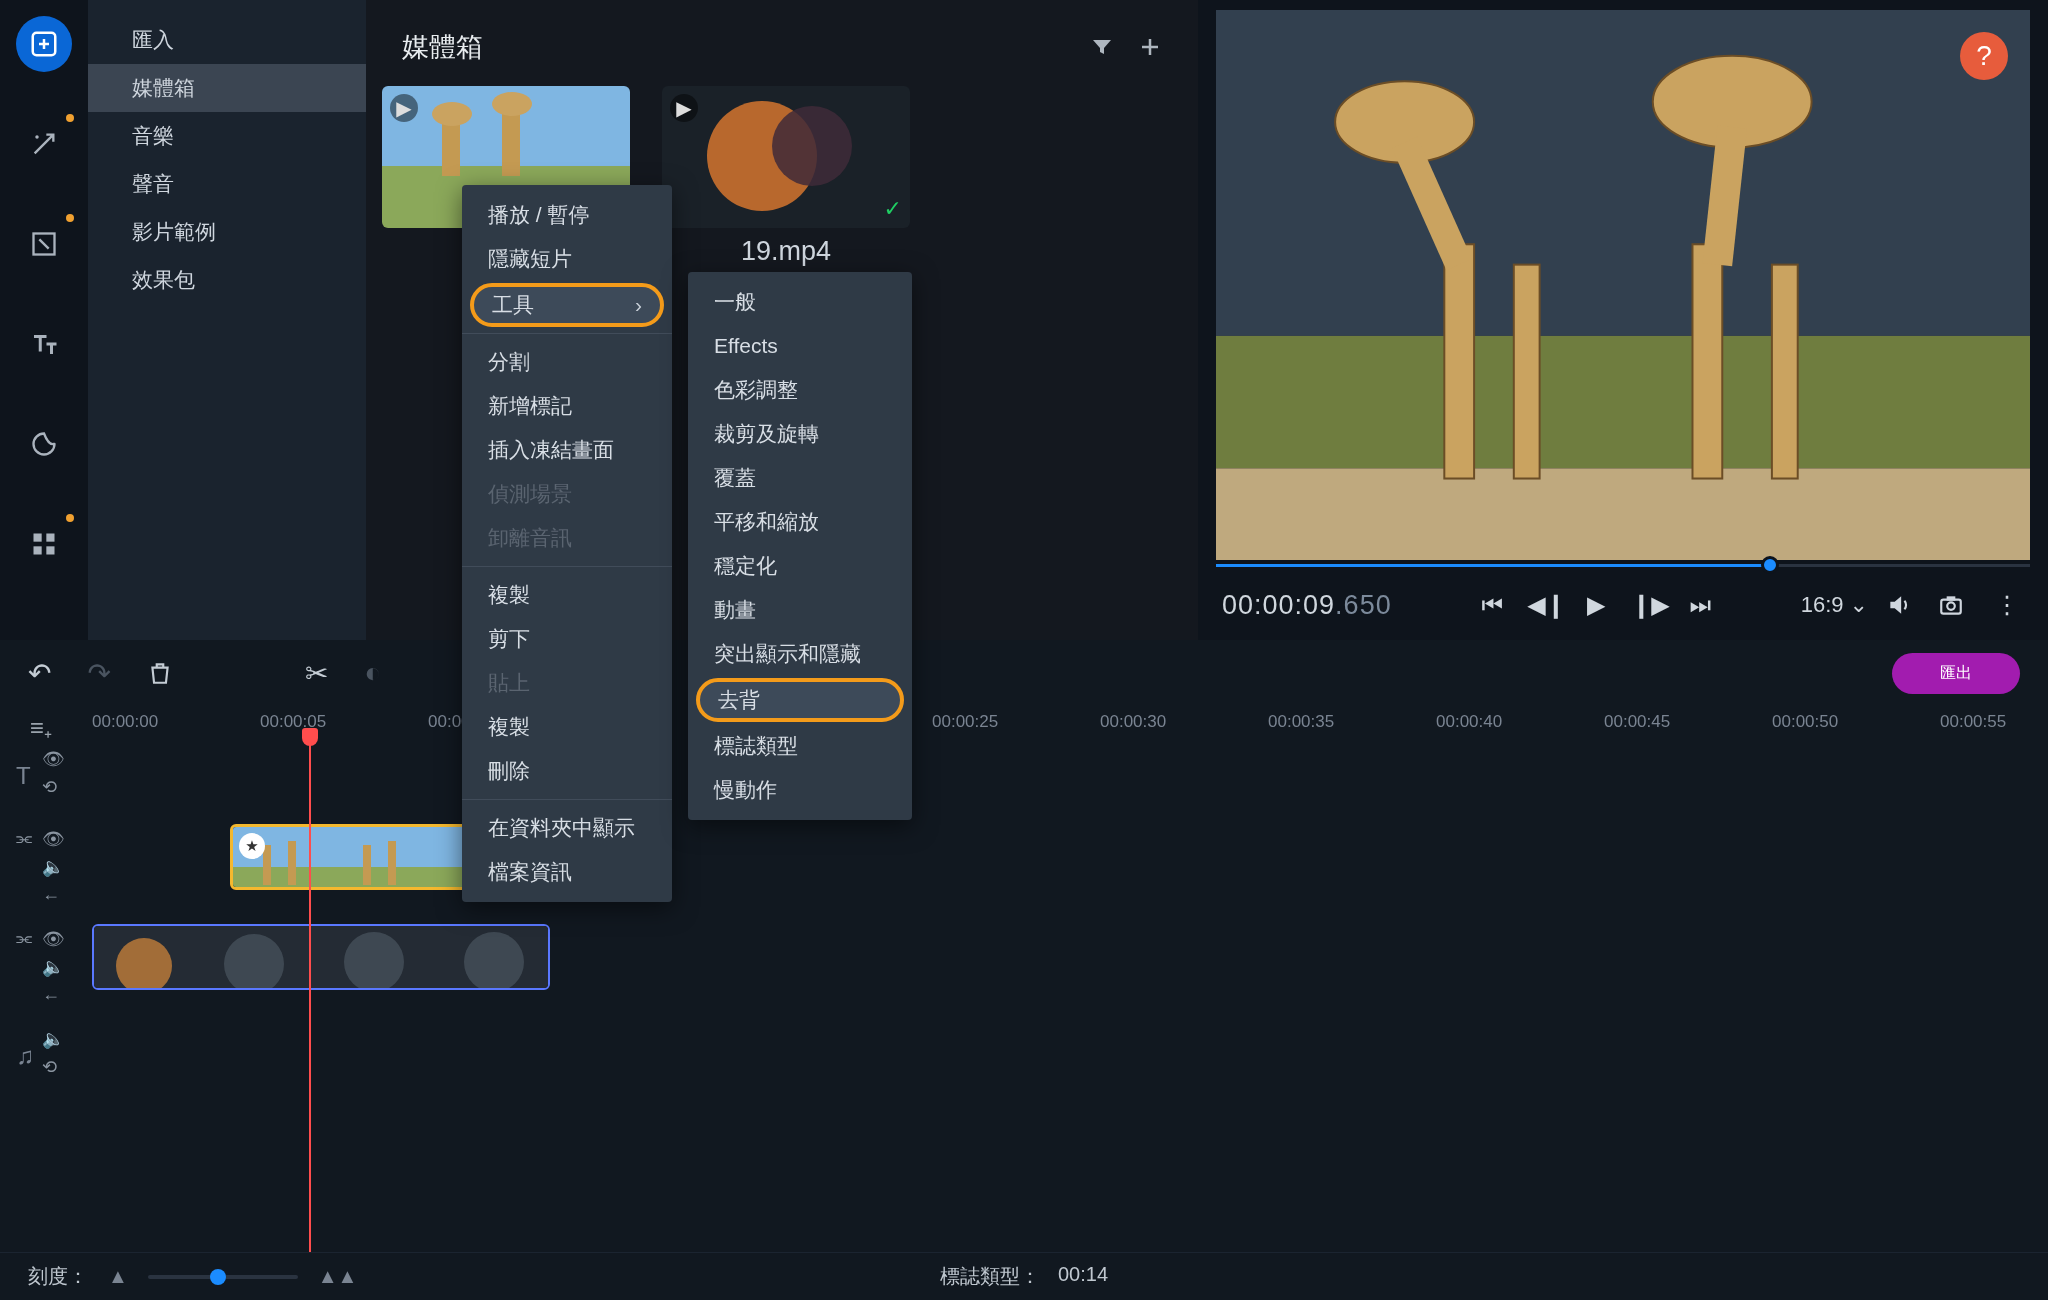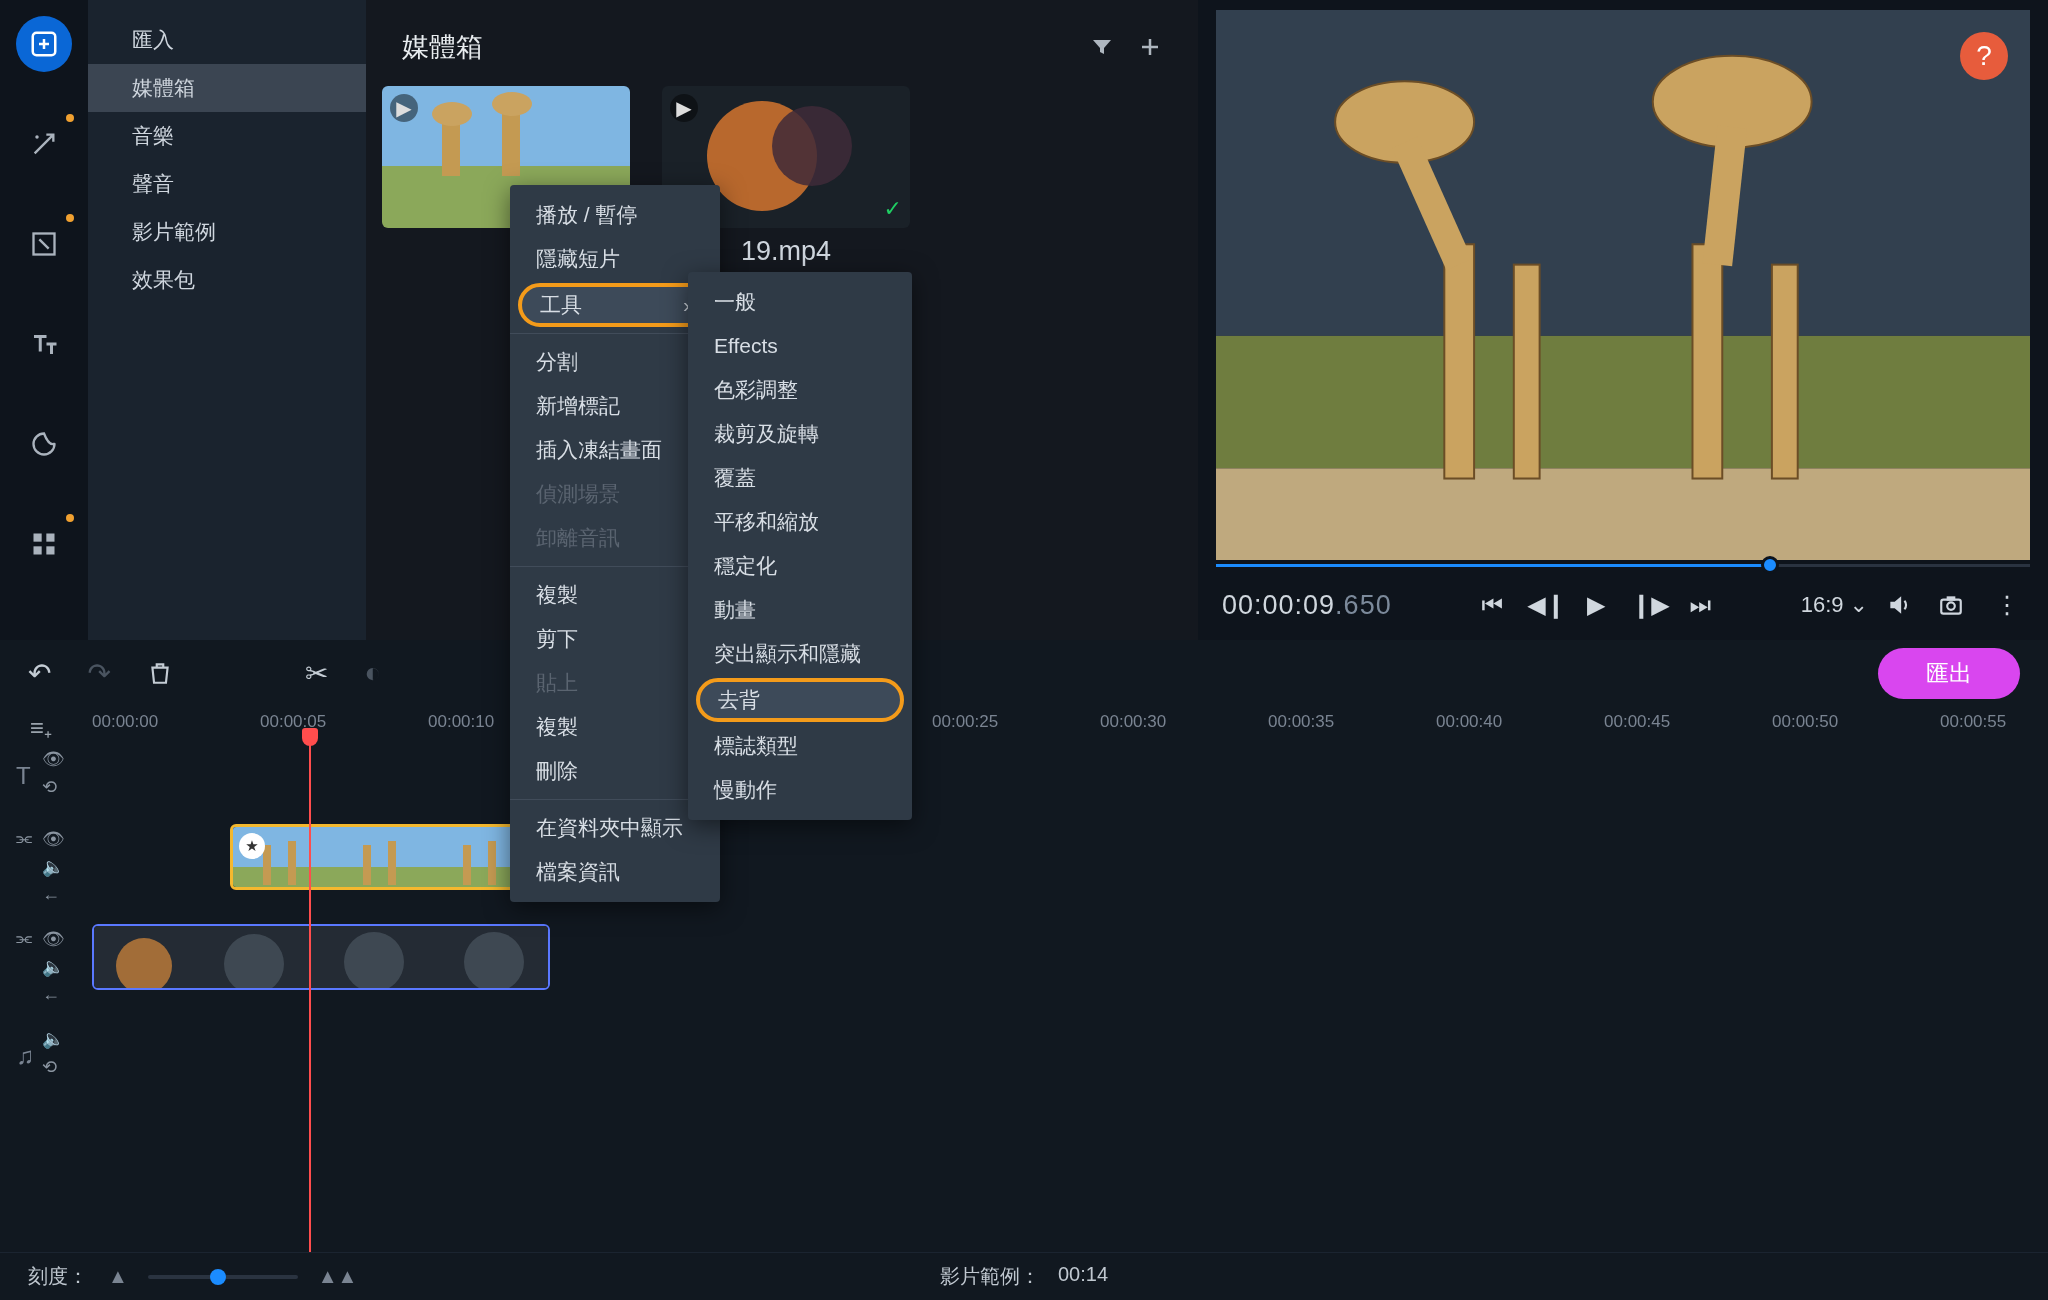--- a/index.html
+++ b/index.html
@@ -53,21 +53,21 @@
   .ctx-item.disabled { color:#5a6470; cursor:default; }
   .ctx-item.hover, .ctx-item:hover:not(.disabled) { background:#3d4a59; }
   .ctx-sep { height:1px; margin:6px 0; background:#414c5a; }
   .ctx-arrow { position:absolute; right:18px; color:#c8d0d8; }
   .ctx-highlight { border:4px solid #f49b1a; border-radius:22px; }
 
   
   .tl-toolbar { height:66px; display:flex; align-items:center; padding:0 28px; gap:36px; }
   .tl-btn { font-size:28px; color:#c4ccd4; cursor:pointer; }
   .tl-btn.disabled { color:#4a5460; }
-  .export-btn { margin-left:auto; background:#d946ef; color:#fff; padding:10px 48px; border-radius:26px; font-size:23px; cursor:pointer; }
+  .export-btn { margin-left:auto; background:#a21caf; color:#fff; padding:10px 48px; border-radius:26px; font-size:16px; cursor:pointer; }
 
   
   .tl-ruler { height:34px; display:flex; align-items:center; position:relative; padding-left:92px; }
   .tl-add { position:absolute; left:30px; top:4px; color:#9aa3ac; font-size:24px; cursor:pointer; }
   .ruler-tick { position:absolute; font-size:17px; color:#7a8492; top:6px; }
 
   
   .tl-tracks { flex:1; position:relative; padding-left:92px; }
   .track-row { position:relative; height:76px; margin-bottom:24px; }
   .track-icons { position:absolute; left:-76px; top:8px; display:flex; flex-direction:column; gap:6px; color:#8a94a0; font-size:18px; }
@@ -351,28 +351,28 @@
     </div>
 
     <div class="tl-footer">
       <span>刻度：</span>
       <span style="color:#7a8492">▲</span>
       <div class="zoom-slider">
           <div class="zoom-knob" style="left:62px"></div>
         </div>
       <span style="color:#7a8492">▲▲</span>
       <div class="foot-center">
-        <span>影片範例：</span>
+        <span>標誌類型：</span>
         <span>00:14</span>
       </div>
     </div>
   </div>
 </div>
 
-<div class="ctx" style="left:462px; top:185px; width—:auto; min-width:210px;margin-left:48px;">
+<div class="ctx" style="left:462px; top:185px; width—:auto; min-width:210px;">
   <div class="ctx-item">
       <span>播放 / 暫停</span>
     </div>
   <div class="ctx-item">
       <span>隱藏短片</span>
     </div>
   <div class="ctx-item hover ctx-highlight" style="margin:2px 8px; padding-left:18px; border-radius:22px;">
     <span>工具</span>
       <span class="ctx-arrow">›</span>
   </div>

